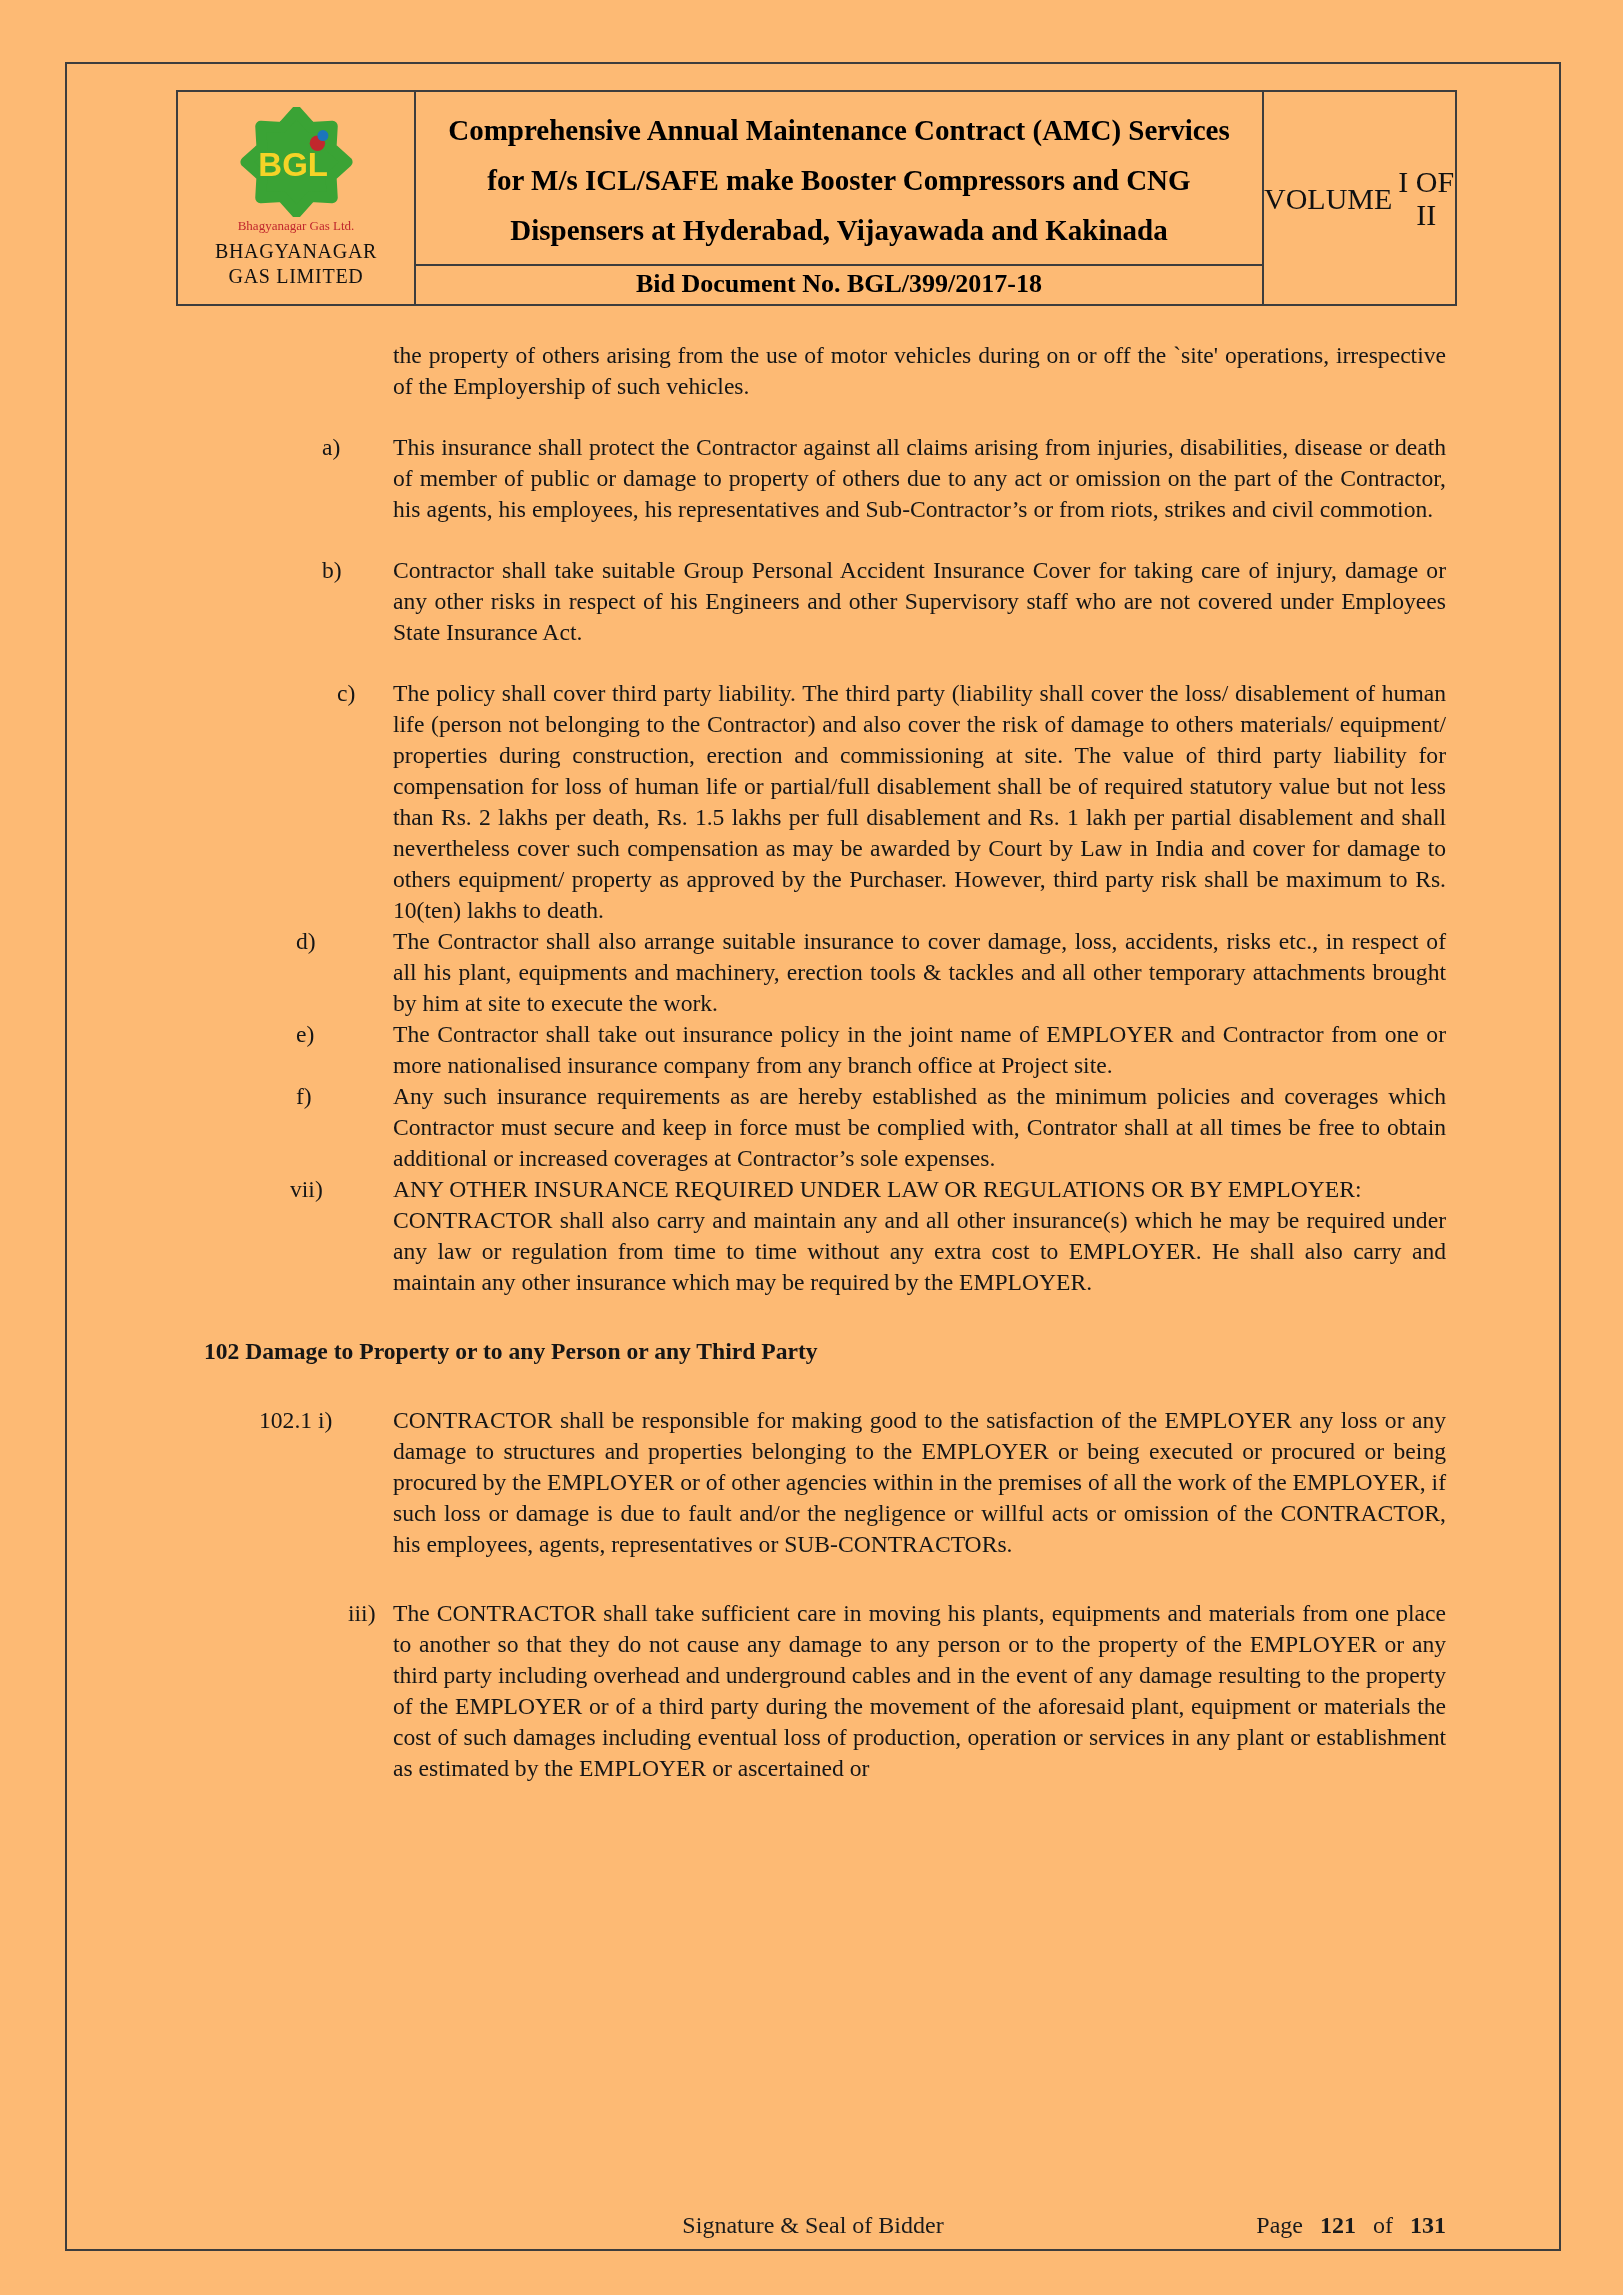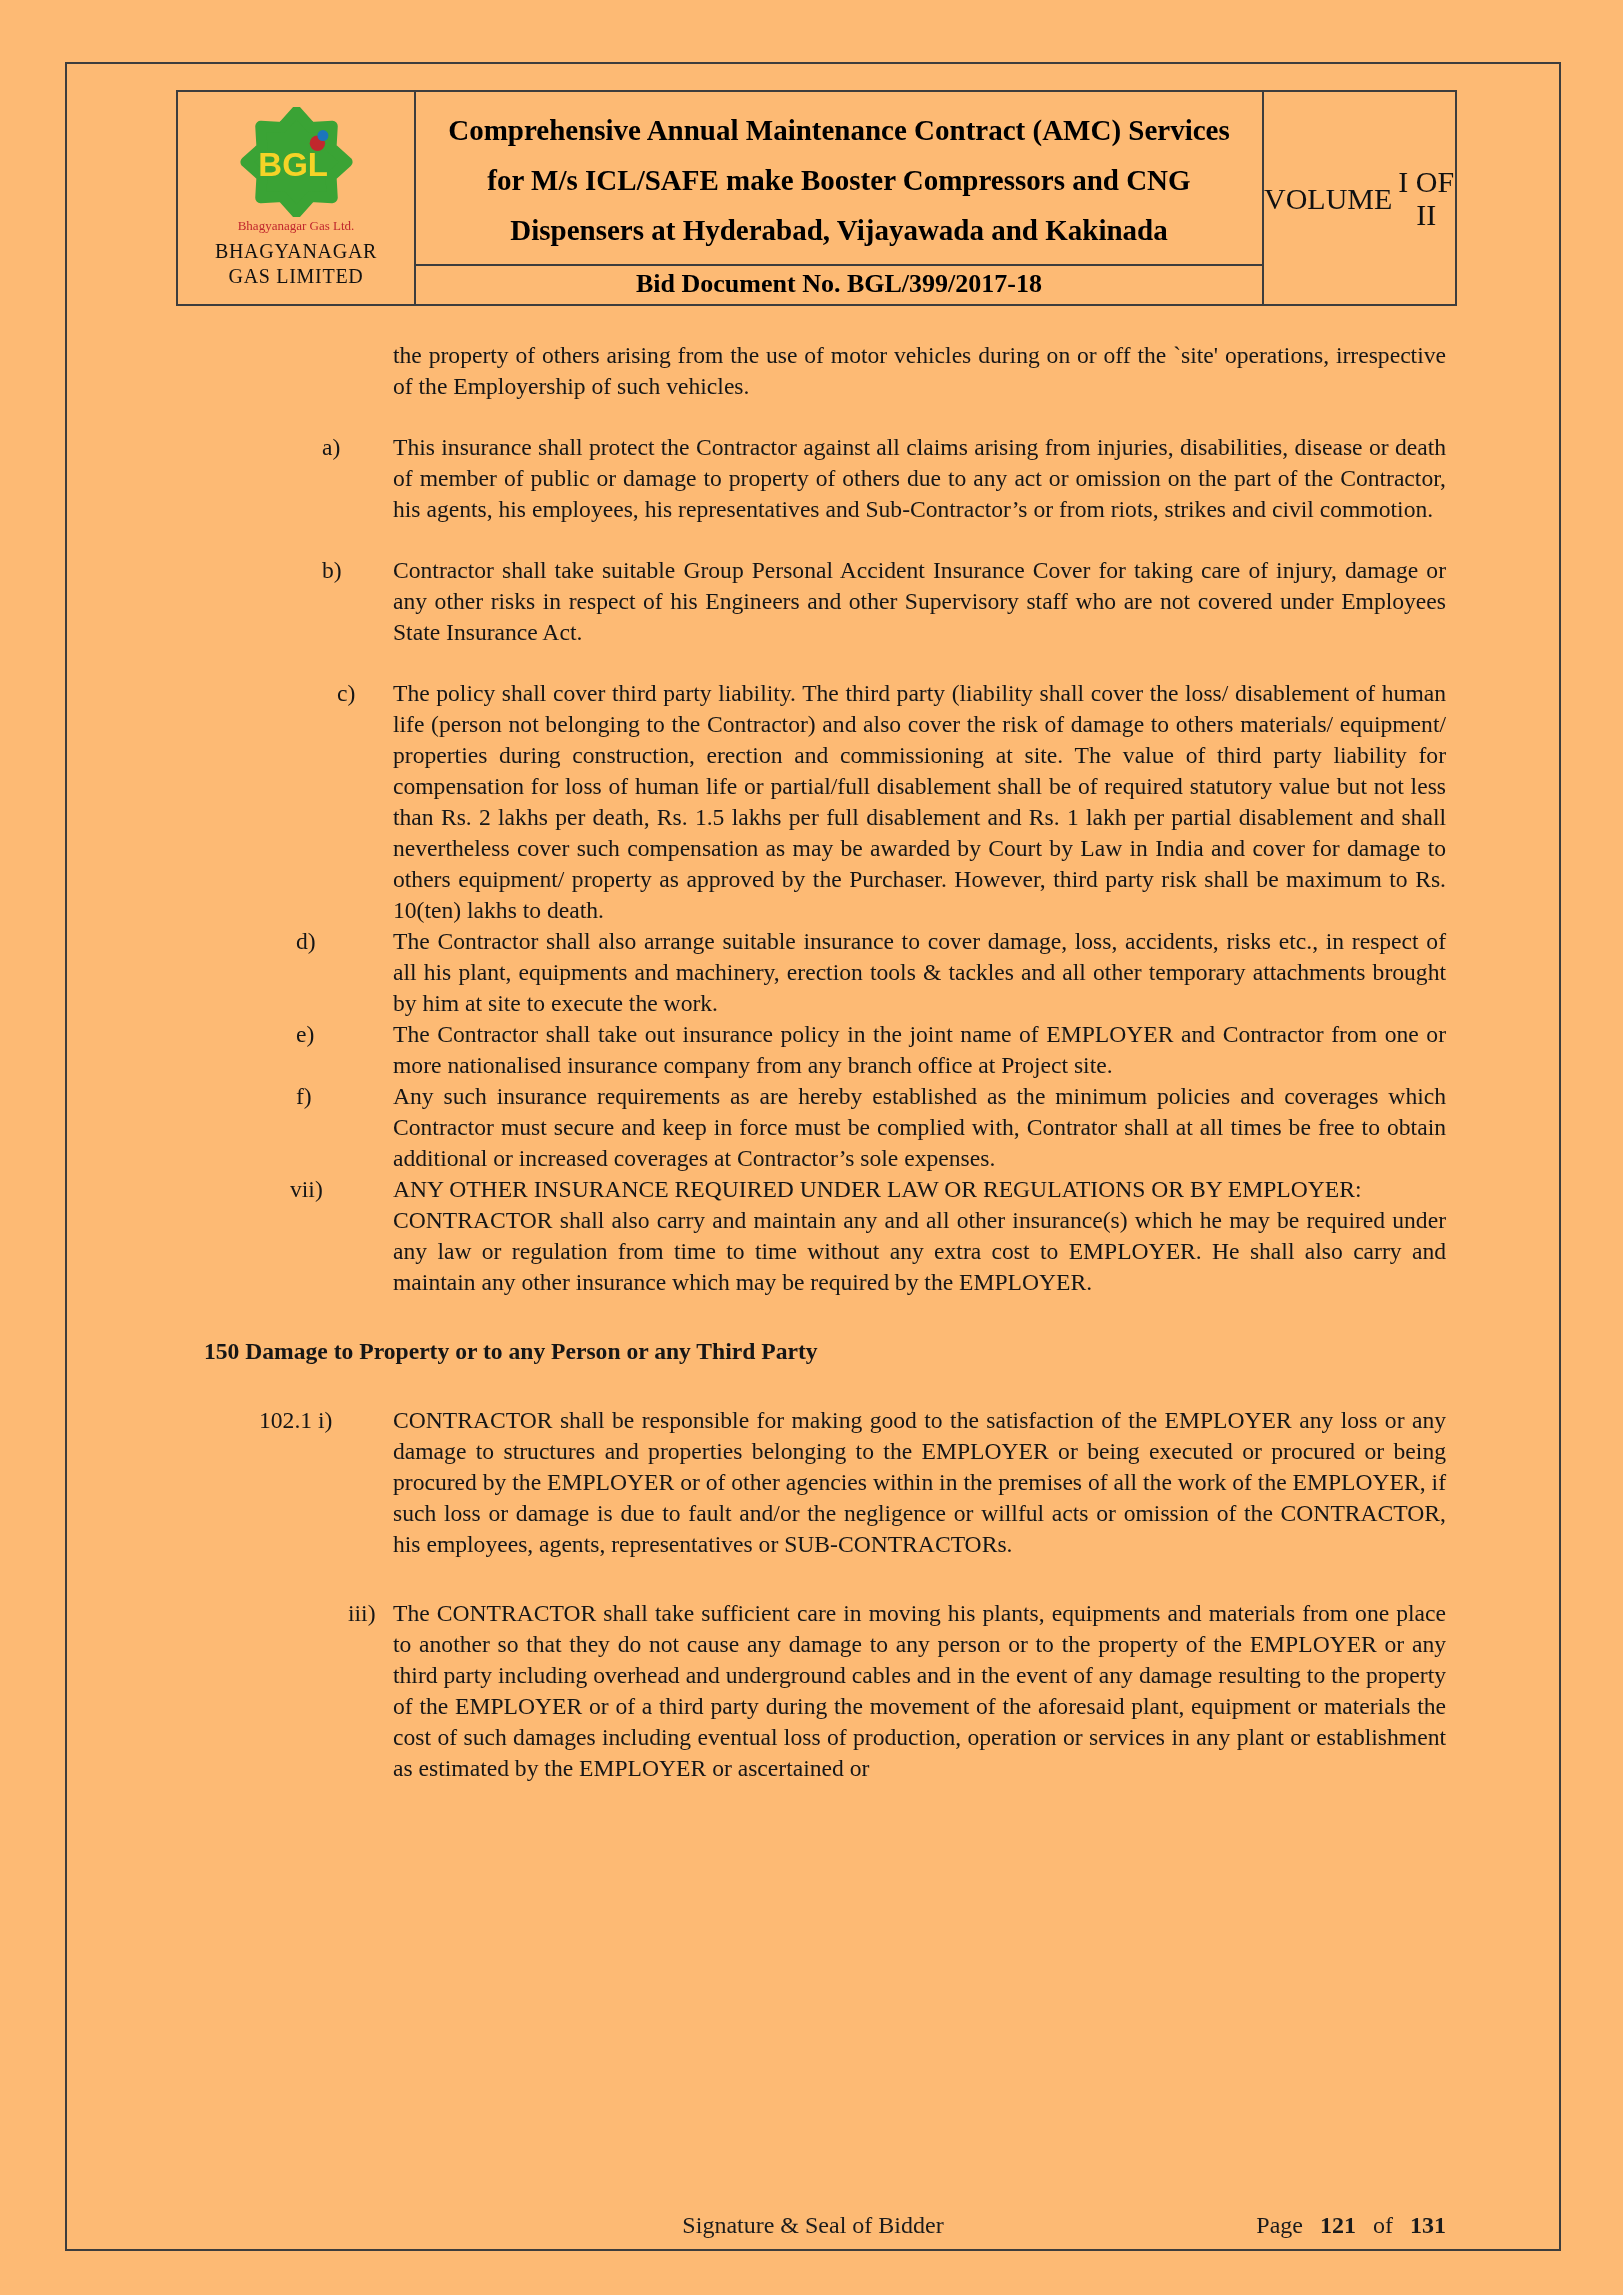--- a/index.html
+++ b/index.html
@@ -181,21 +181,21 @@
       </div>
 
       <div class="row r-vii">
         <span class="lbl">vii)</span>
         <div>
           <span class="vii-heading">ANY OTHER INSURANCE REQUIRED UNDER LAW OR REGULATIONS OR BY EMPLOYER:</span>
           <span>CONTRACTOR shall also carry and maintain any and all other insurance(s) which he may be required under any law or regulation from time to time without any extra cost to EMPLOYER. He shall also carry and maintain any other insurance which may be required by the EMPLOYER.</span>
         </div>
       </div>
 
-      <div class="row h-102 mt15">150 Damage to Property or to any Person or any Third Party</div>
+      <div class="row h-102 mt15">102 Damage to Property or to any Person or any Third Party</div>
 
       <div class="row r-1021 mt15">
         <span class="lbl">102.1 i)</span>
         <div>CONTRACTOR shall be responsible for making good to the satisfaction of the EMPLOYER any loss or any damage to structures and properties belonging to the EMPLOYER or being executed or procured or being procured by the EMPLOYER or of other agencies within in the premises of all the work of the EMPLOYER, if such loss or damage is due to fault and/or the negligence or willful acts or omission of the CONTRACTOR, his employees, agents, representatives or SUB-CONTRACTORs.</div>
       </div>
 
       <div class="row r-iii mt15">
         <span class="lbl">iii)</span>
         <div>The CONTRACTOR shall take sufficient care in moving his plants, equipments and materials from one place to another so that they do not cause any damage to any person or to the property of the EMPLOYER or any third party including overhead and underground cables and in the event of any damage resulting to the property of the EMPLOYER or of a third party during the movement of the aforesaid plant, equipment or materials the cost of such damages including eventual loss of production, operation or services in any plant or establishment as estimated by the EMPLOYER or ascertained or</div>
       </div>

